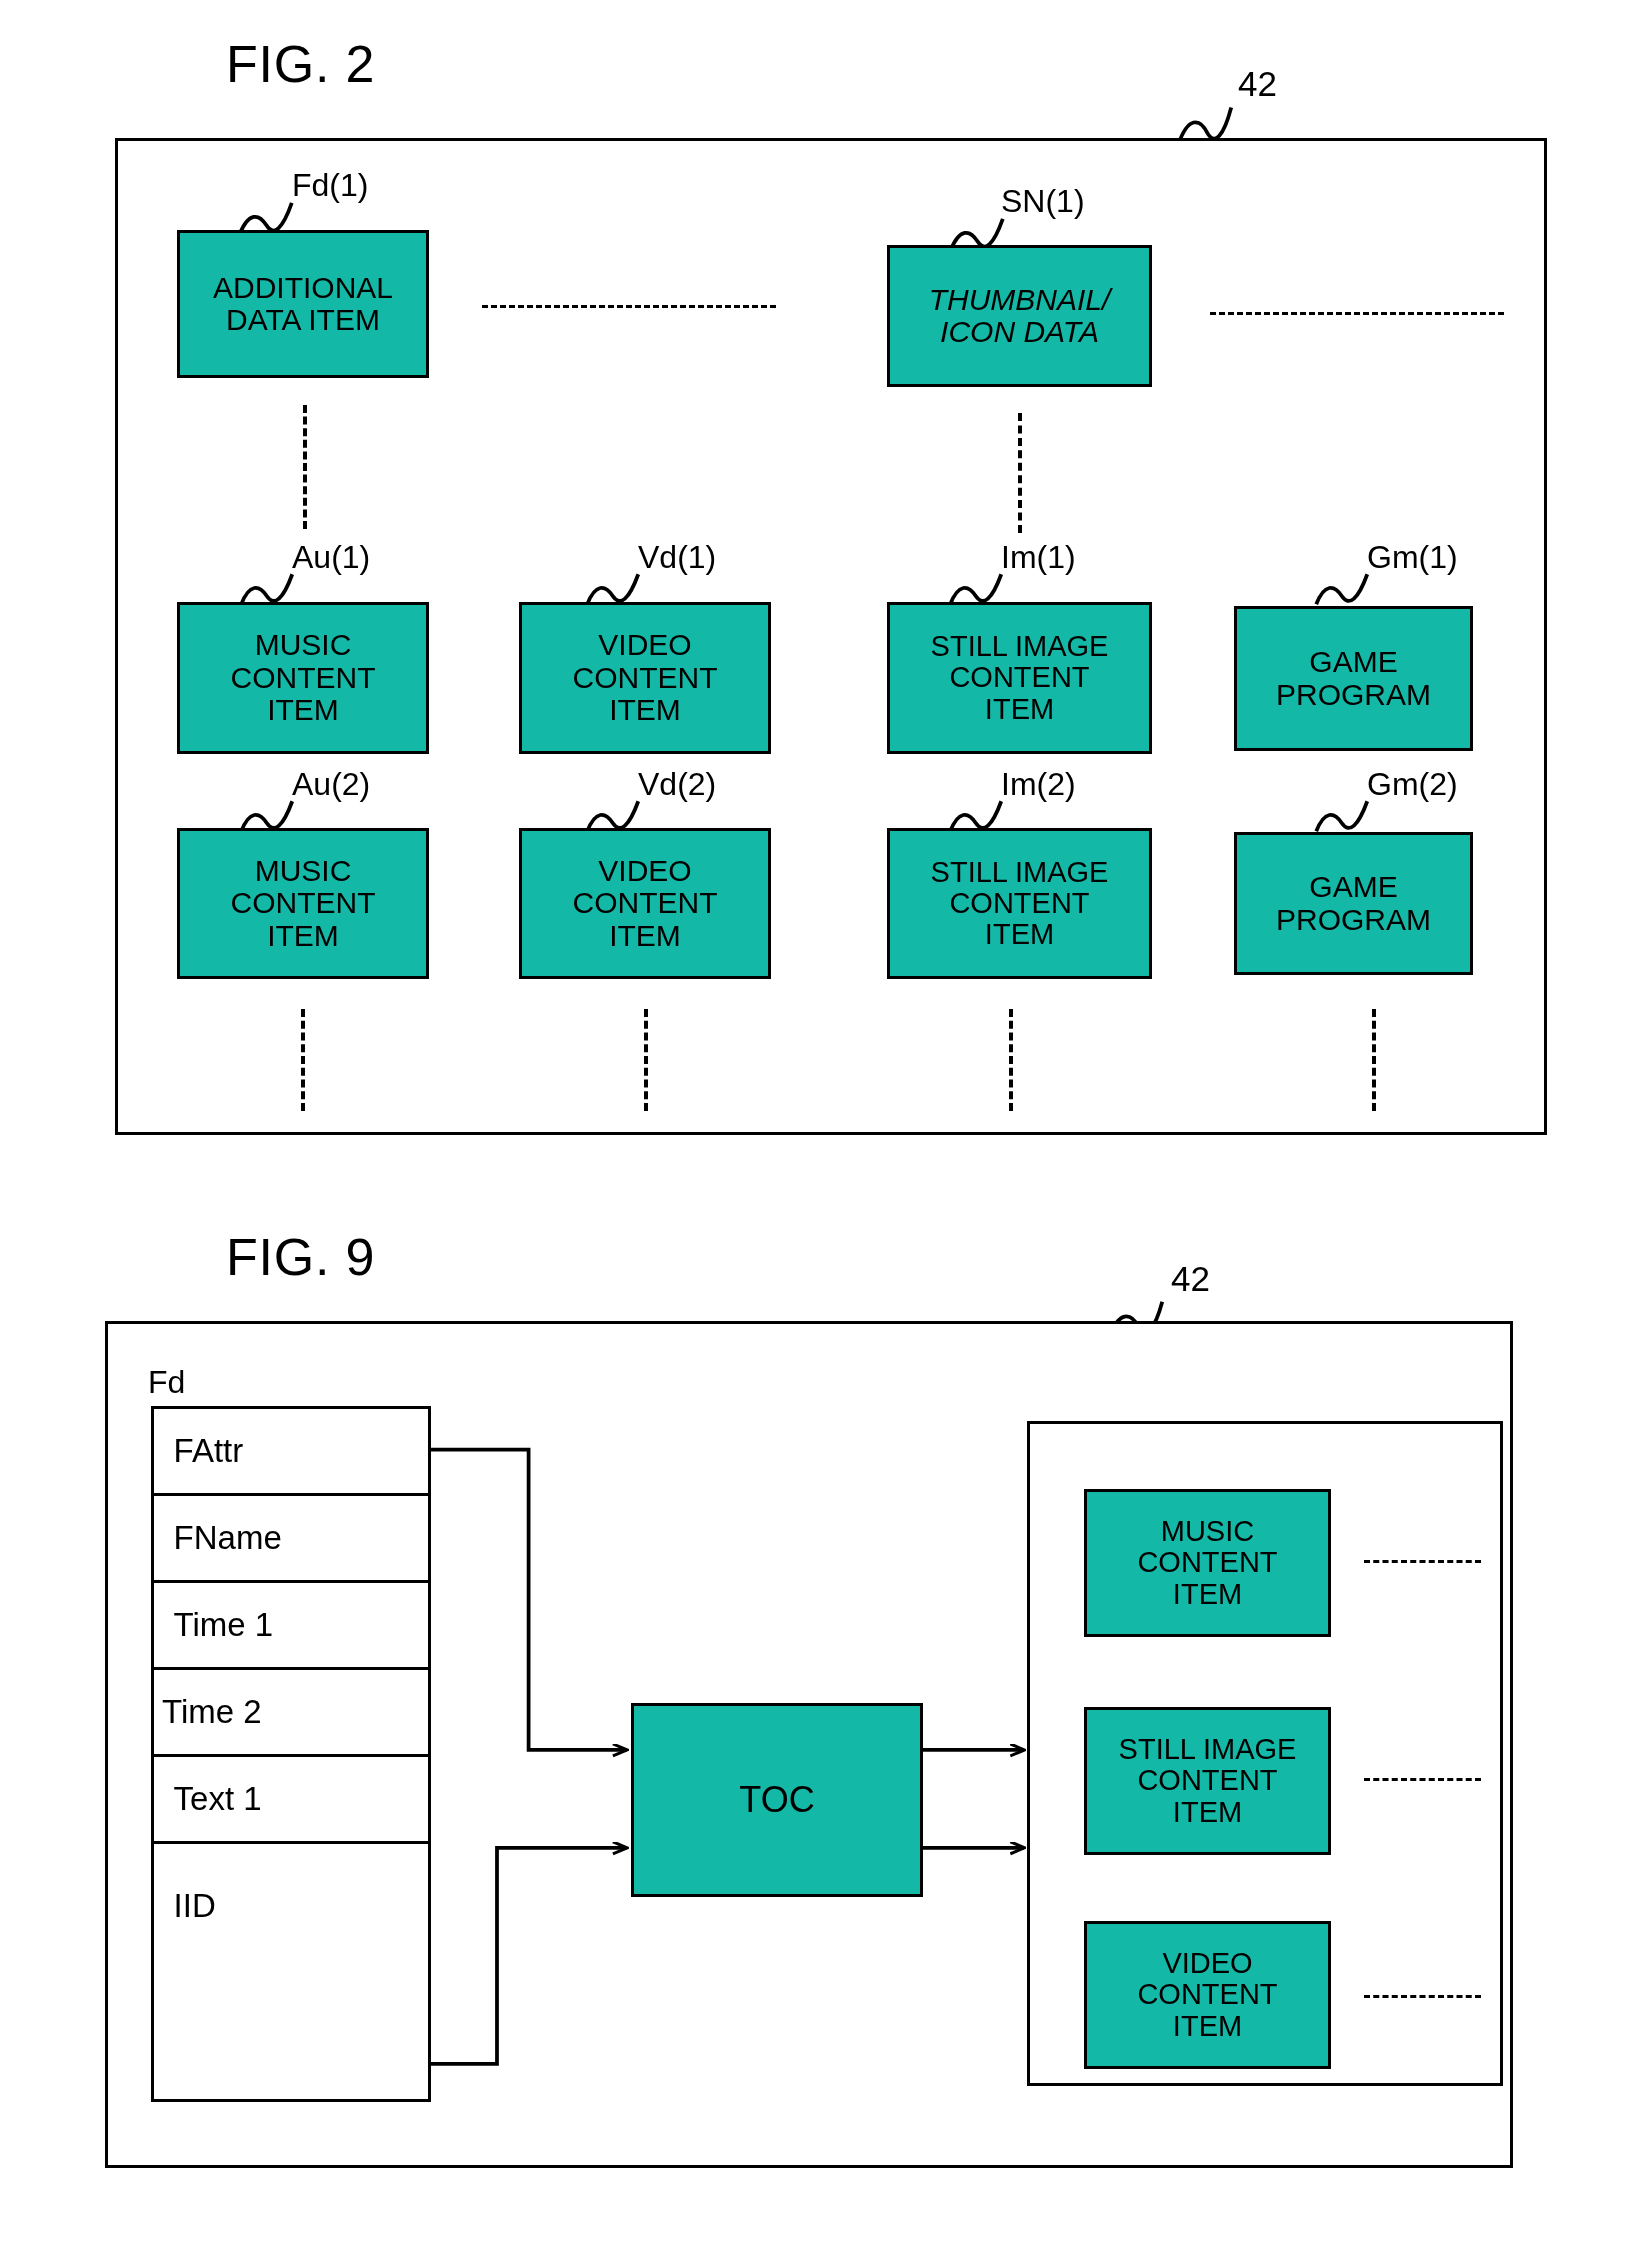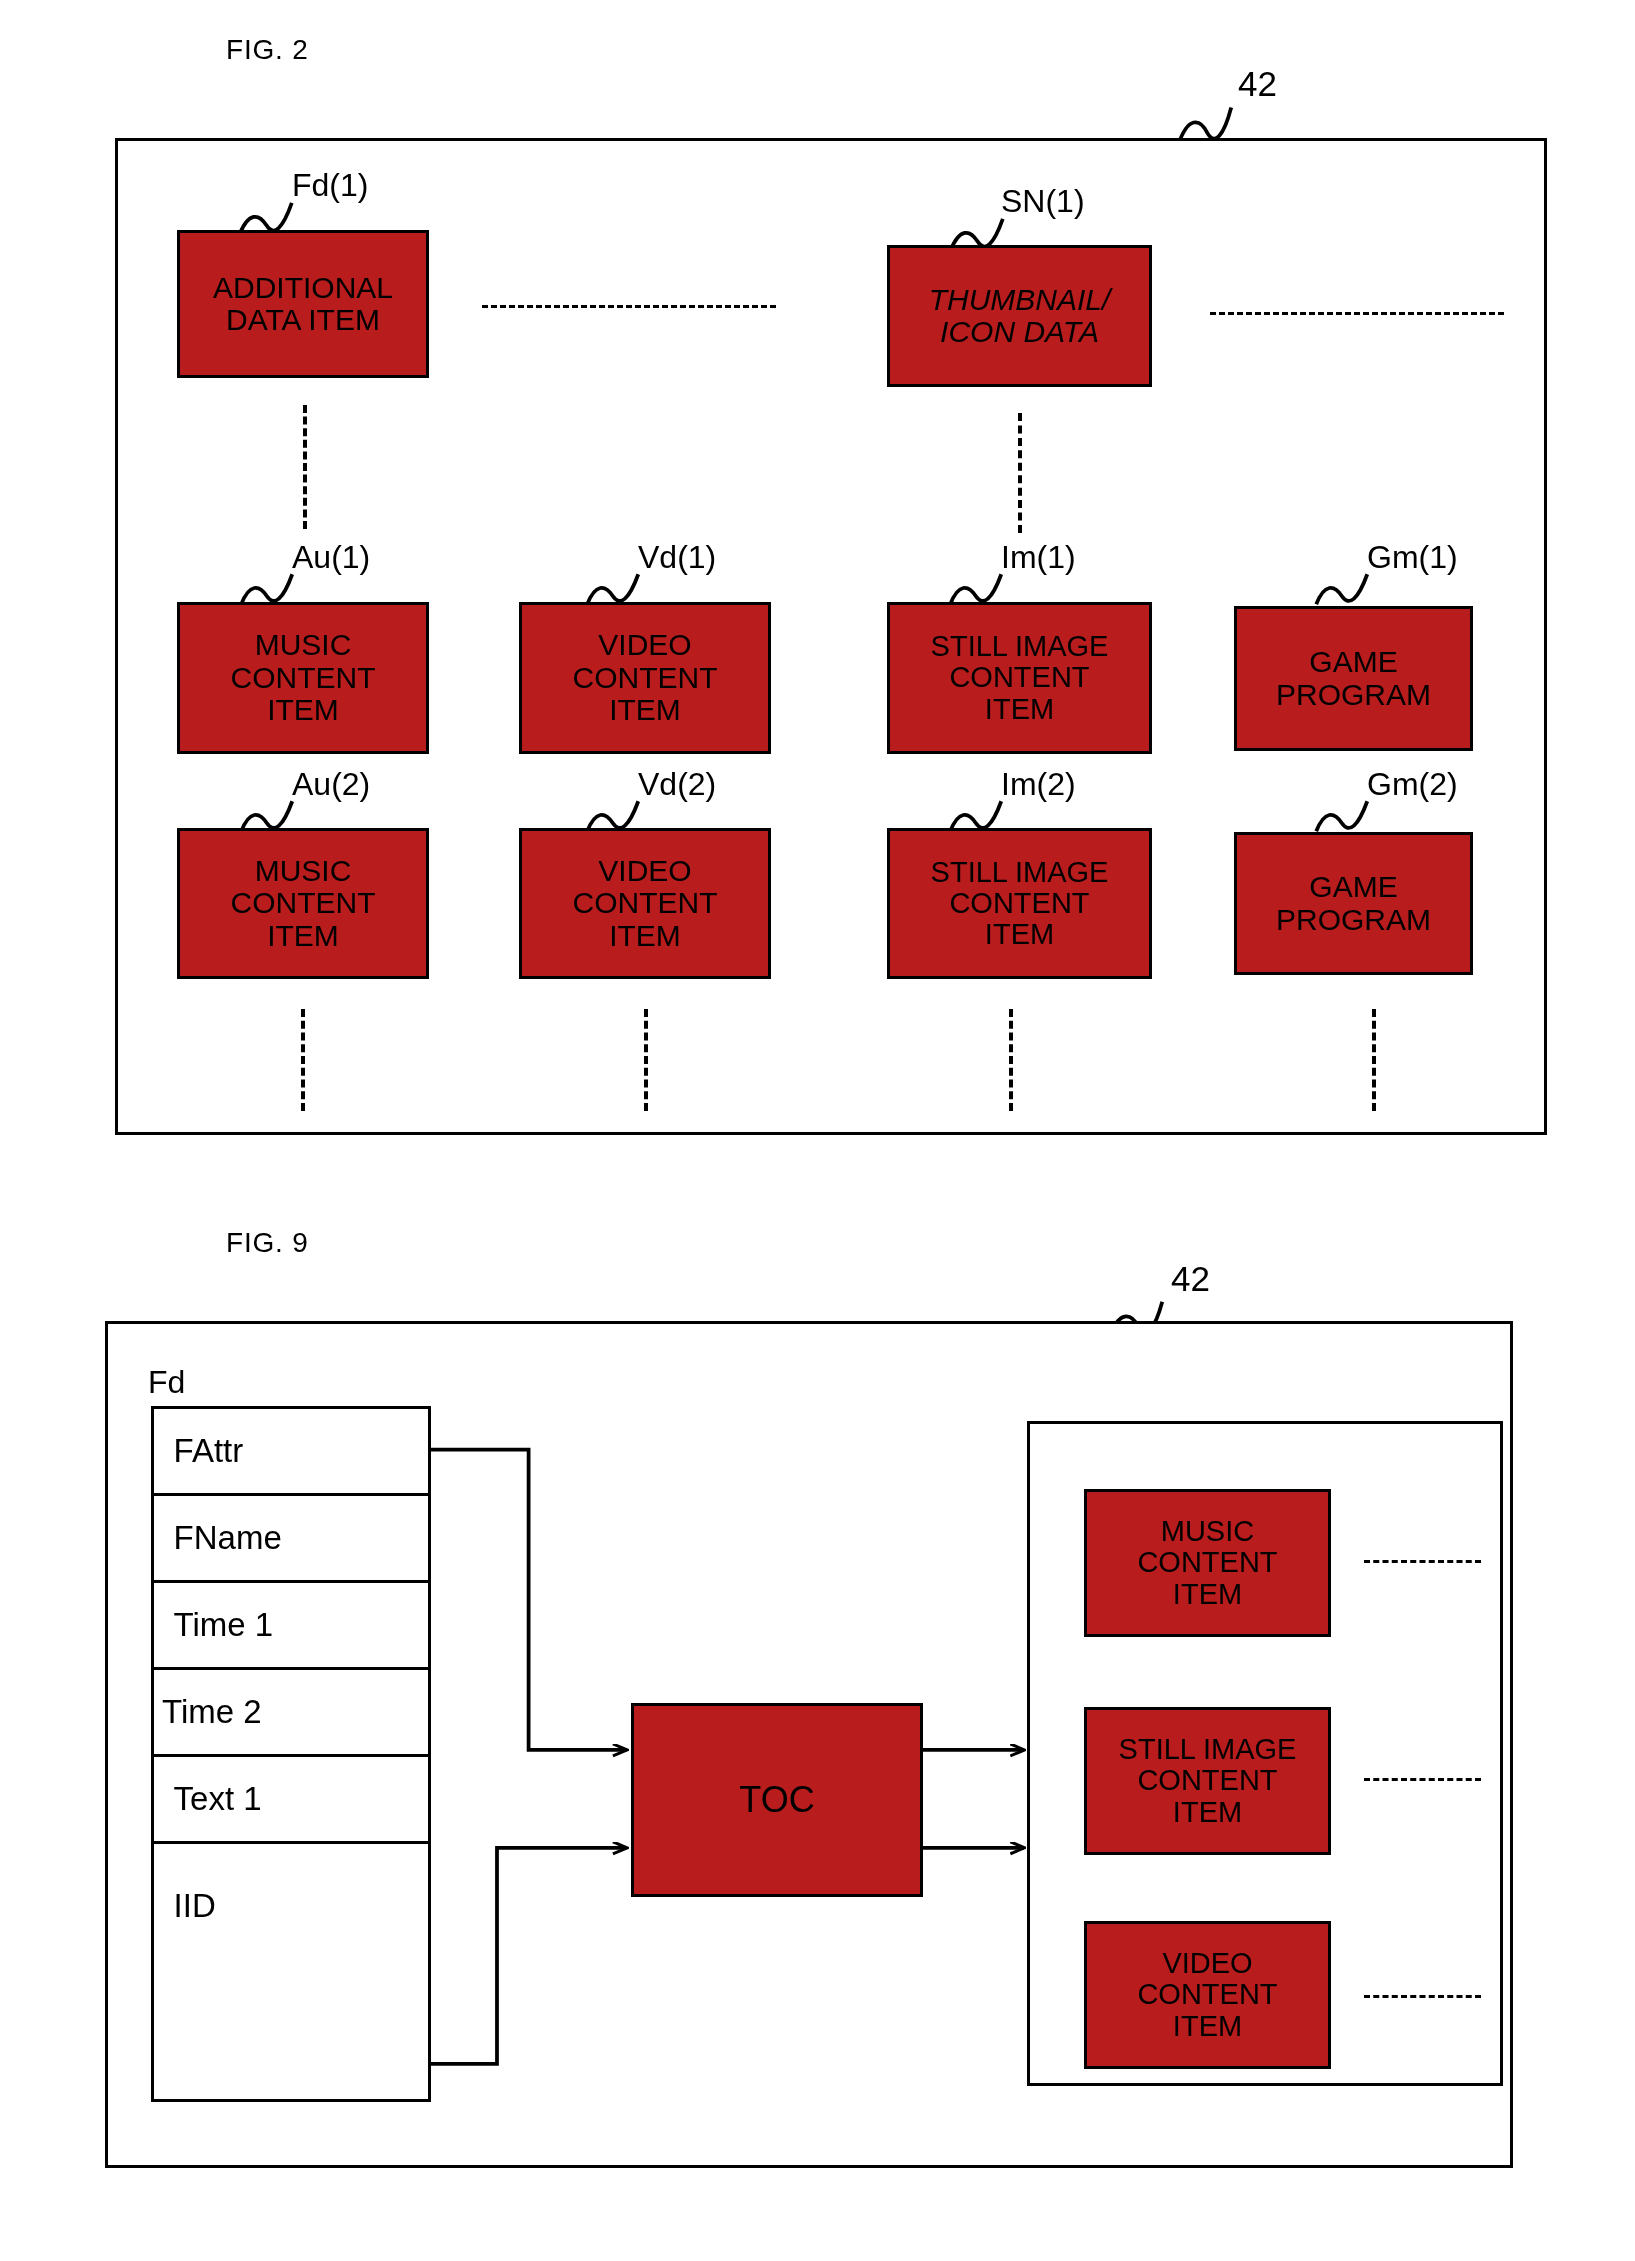--- a/index.html
+++ b/index.html
@@ -1,27 +1,27 @@
 <!DOCTYPE html>
 <html style="font-size:12px"><head>
 <meta charset="utf-8">
 <title>Patent Figures</title>
 <style>
   html,body{margin:0;padding:0;background:#fff;}
   body{width:1636px;height:2261px;position:relative;font-family:"Liberation Sans",sans-serif;color:#000;overflow:hidden;}
   .fig{position:absolute;}
 
   
-  .fig-caption{position:absolute;font-size:28px;font-weight:400;letter-spacing:0.8px;font-family:"Liberation Sans",sans-serif;white-space:nowrap;}
+  .fig-caption{position:absolute;font-size:52px;font-weight:400;letter-spacing:0.8px;font-family:"Liberation Sans",sans-serif;white-space:nowrap;}
 
   
   .frame{position:absolute;border:3.8px solid #000;box-sizing:border-box;background:#fff;}
 
   
-  .box{position:absolute;border:3px solid #000;box-sizing:border-box;background:#b91c1c;
+  .box{position:absolute;border:3px solid #000;box-sizing:border-box;background:#14b8a6;
        display:flex;align-items:center;justify-content:center;text-align:center;line-height:1.08;}
   .box .lines{width:100%;}
   .box .ln{display:block;}
 
   .box-txt{font-size:30px;font-family:"Liberation Sans",sans-serif;}
   .box-txt-sm{font-size:29px;}
 
   
   .ref{position:absolute;font-size:32px;white-space:nowrap;font-family:"Liberation Sans",sans-serif;}
   .ref-42{position:absolute;font-size:35px;white-space:nowrap;font-family:"Liberation Sans",sans-serif;}

